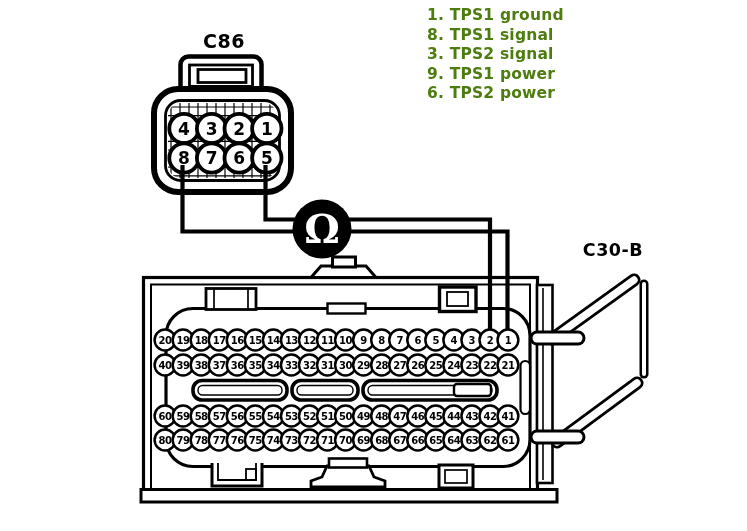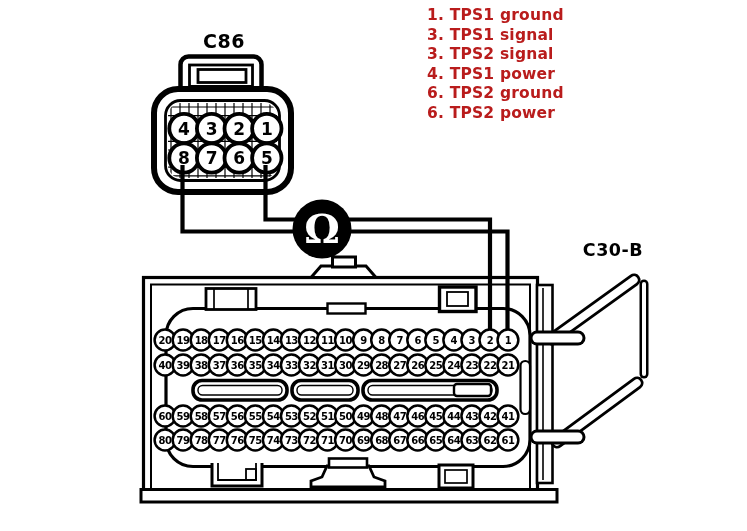--- a/index.html
+++ b/index.html
@@ -8,21 +8,21 @@
   svg{position:absolute;left:0;top:0;}
   .ink{stroke:#000;fill:none;}
   .fillw{fill:#fff;stroke:#000;}
   .pin{fill:#fff;stroke:#000;}
   .pintext{font-family:"DejaVu Sans","Liberation Sans",sans-serif;font-weight:bold;
            text-anchor:middle;fill:#000;}
   .conn-label{font-family:"DejaVu Sans","Liberation Sans",sans-serif;font-weight:bold;
               text-anchor:middle;fill:#000;letter-spacing:.5px;}
   .omega{font-family:"DejaVu Serif","Liberation Serif",serif;font-weight:bold;
          text-anchor:middle;fill:#fff;}
-  #legend{position:absolute;left:427px;top:6px;width:310px;color:#b91c1c;
+  #legend{position:absolute;left:427px;top:6px;width:310px;color:#4d7c0f;
           font-size:15.5px;font-weight:bold;line-height:19.6px;letter-spacing:.2px;}
 </style>
 </head>
 <body>
 
 <div id="stage">
 
 <svg width="747" height="531" viewBox="0 0 747 531">
 
   <defs>
@@ -307,20 +307,19 @@
         <text x="471.85" y="443.5" class="pintext" font-size="10" letter-spacing="-0.5">63</text>
         <circle cx="489.90000000000003" cy="440" r="10.4" class="pin" stroke-width="2.5"></circle>
         <text x="489.90000000000003" y="443.5" class="pintext" font-size="10" letter-spacing="-0.5">62</text>
         <circle cx="507.95" cy="440" r="10.4" class="pin" stroke-width="2.5"></circle>
         <text x="507.95" y="443.5" class="pintext" font-size="10" letter-spacing="-0.5">61</text>
       </g>
 </svg>
 
 <div id="legend">
   <div>1. TPS1 ground</div>
-  <div>3. TPS1 signal</div>
+  <div>8. TPS1 signal</div>
   <div>3. TPS2 signal</div>
-  <div>4. TPS1 power</div>
-  <div>6. TPS2 ground</div>
+  <div>9. TPS1 power</div>
   <div>6. TPS2 power</div>
 </div>
 
 </div>
 
 </body></html>

